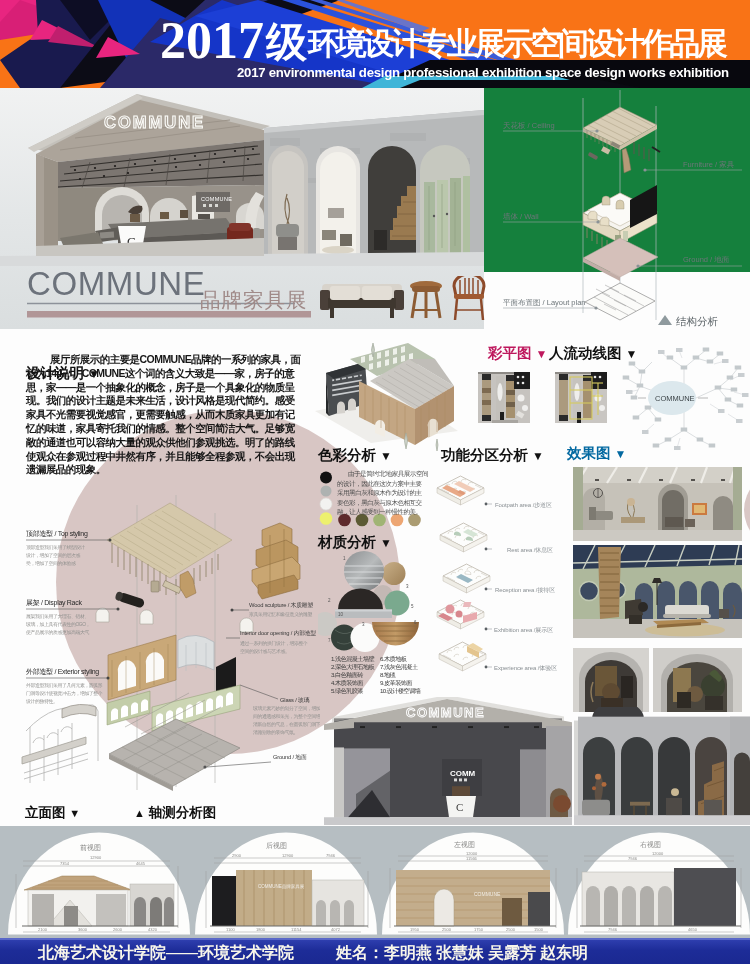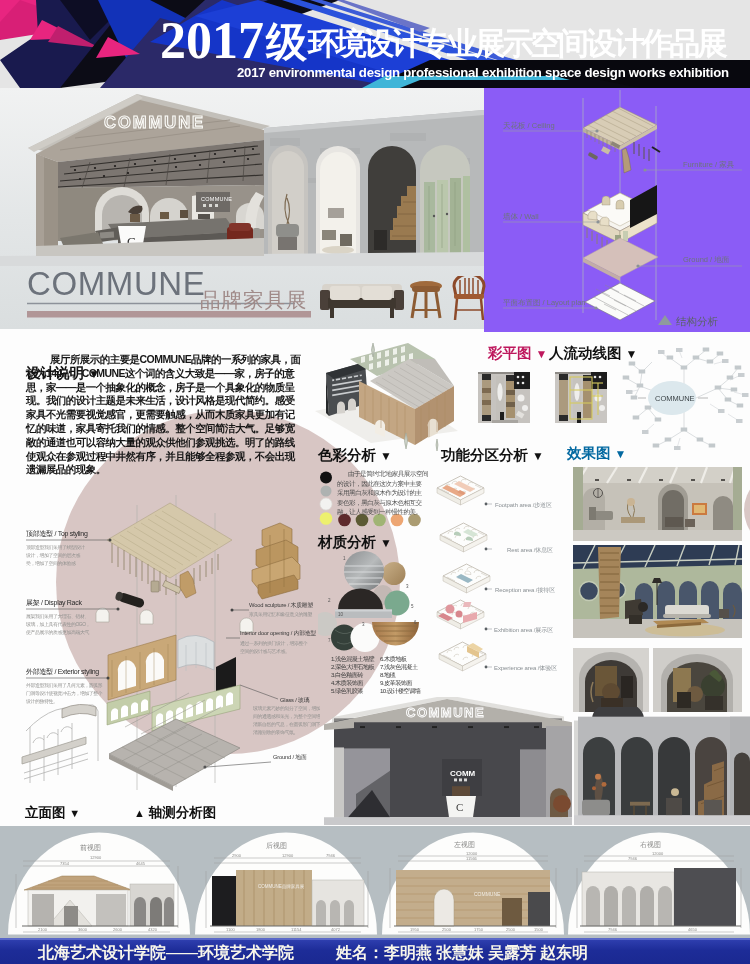--- a/index.html
+++ b/index.html
@@ -10,21 +10,21 @@
 <body>
 
 <div class="abs" style="left:0;top:0;width:750px;height:964px;background:#fdfdfd;"></div>
 
 <div class="abs" style="left:0;top:88px;width:484px;height:241px;background:linear-gradient(180deg,#f1f2f2 0%,#e3e6e7 55%,#dadedf 100%);"></div>
 
 <div class="abs" style="left:56px;top:410px;width:344px;height:344px;border-radius:50%;background:#d8c6c4;"></div>
 
 <div class="abs" style="left:744px;top:472px;width:76px;height:76px;border-radius:50%;background:#d9c7c5;"></div>
 
-<div class="abs" style="left:0;top:0;width:750px;height:88px;background:#e5e5e5;">
+<div class="abs" style="left:0;top:0;width:750px;height:88px;background:#f97316;">
 <svg width="750" height="88" style="position:absolute;left:0;top:0;">
 
 <polygon points="0,0 46,0 0,40" fill="#e82580"></polygon>
 <polygon points="20,0 60,14 38,34 0,40 0,22" fill="#d81f76"></polygon>
 <polygon points="36,0 150,0 196,22 60,88 20,88 0,60 38,34" fill="#191a4e"></polygon>
 <polygon points="60,0 130,0 90,40" fill="#0d0d24"></polygon>
 <polygon points="42,20 78,38 30,40" fill="#e8257f"></polygon>
 <polygon points="58,26 100,48 48,42" fill="#c01f6e"></polygon>
 <polygon points="130,0 340,0 120,80 60,88" fill="#0c0c16"></polygon>
 <polygon points="98,0 150,0 205,28 128,62" fill="#1232b8"></polygon>
@@ -41,21 +41,21 @@
 <polygon points="420,80 600,80 640,88 400,88" fill="#0a0a12"></polygon>
 
 <text x="160" y="58" font-family="Liberation Serif,serif" font-size="52" font-weight="bold" fill="#ffffff">2017</text>
 <text x="266" y="56" font-family="Liberation Sans,sans-serif" font-size="41" font-weight="bold" fill="#ffffff">级</text>
 <text x="308" y="54" font-family="Liberation Sans,sans-serif" font-size="31" font-weight="bold" fill="#ffffff" textLength="420">环境设计专业展示空间设计作品展</text>
 
 <text x="237" y="77" font-family="Liberation Sans,sans-serif" font-size="13.2" font-weight="bold" fill="#ffffff" textLength="492">2017 environmental design professional exhibition space design works exhibition</text>
 </svg>
 </div>
 
-<div class="abs" style="left:484px;top:88px;width:266px;height:244px;background:#8b5cf6;">
+<div class="abs" style="left:484px;top:88px;width:266px;height:184px;background:#15803d;">
 <svg width="266" height="244" style="position:absolute;left:0;top:0;" id="structpanel">
 
 <g stroke="#b0b8bc" stroke-width="0.7" fill="none">
 <line x1="99" y1="10" x2="99" y2="225"></line>
 <line x1="172" y1="18" x2="172" y2="232"></line>
 <line x1="136" y1="2" x2="136" y2="220"></line>
 </g>
 
 <g>
 <polygon points="99,40 136,19 173,37 136,58" fill="#d8cdb6" stroke="#958b74" stroke-width="0.5"></polygon>

